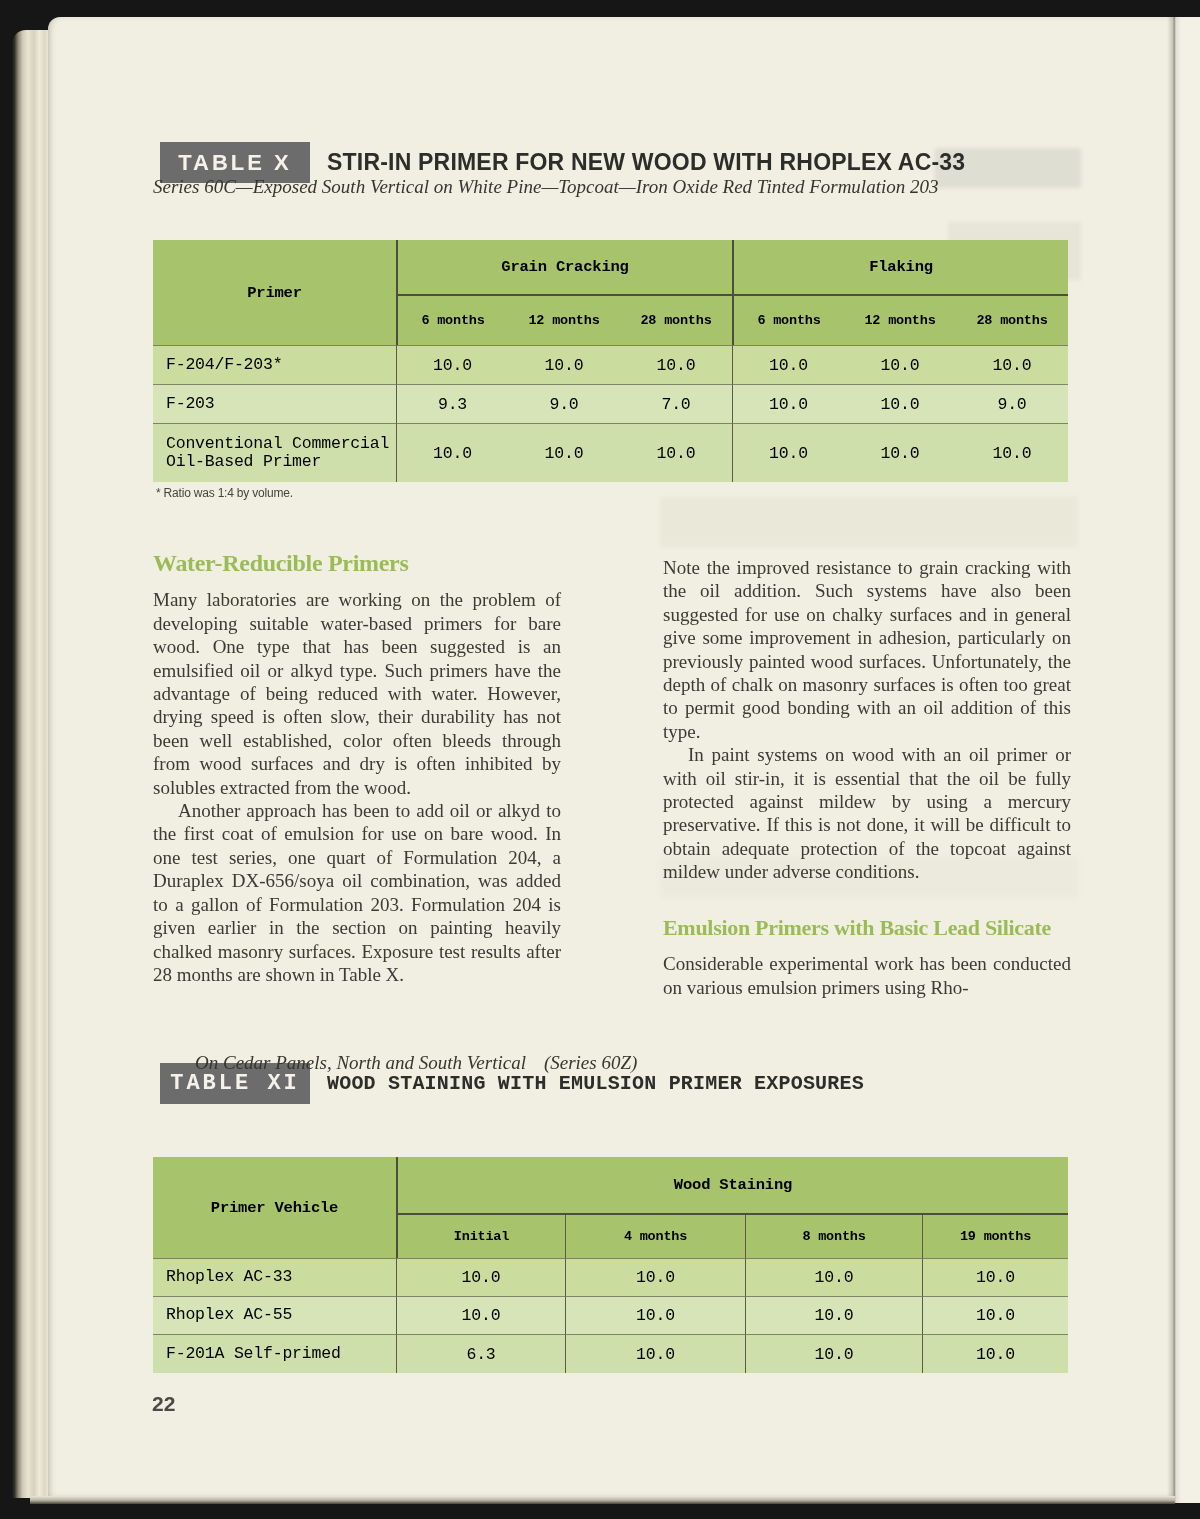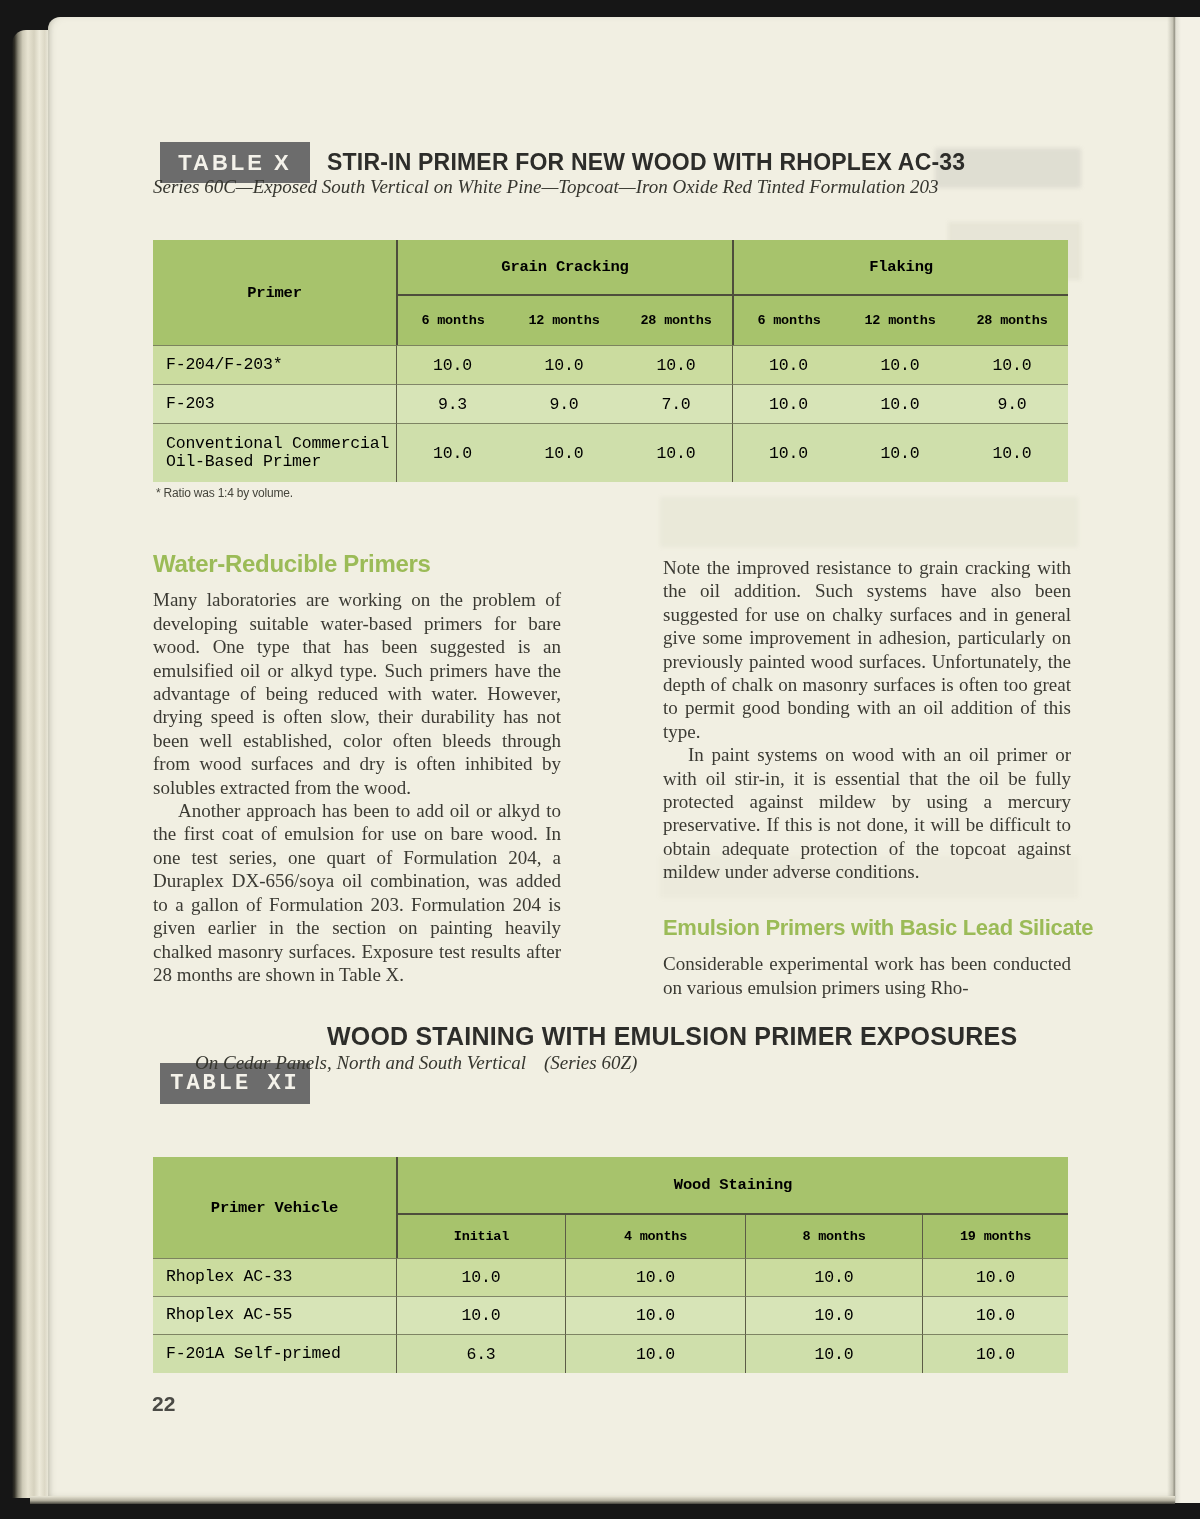--- a/index.html
+++ b/index.html
@@ -52,21 +52,21 @@
   .bg-a { background:#cbdc9f; }
   .bg-b { background:#d7e4b7; }
   .bg-c { background:#cfdfab; }
   .footnote { position:absolute; left:156px; top:486px; font-size:12px; color:#45453c; letter-spacing:-0.2px; }
 
   
   .col { position:absolute; width:408px; top:552px; font-family:"Liberation Serif",serif;
     font-size:19px; line-height:23.4px; color:#3b3a33; text-align:justify; }
   .col-left { left:153px; }
   .col-right { left:663px; }
-  .section-heading { font-family:Liberation Sans, sans-serif; font-weight:bold; font-size:24px;
+  .section-heading { font-family:Liberation Serif, serif; font-weight:bold; font-size:24px;
     letter-spacing:-0.3px; color:#9bbb57; margin-bottom:13px; white-space:nowrap; }
   .section-heading.tight { font-size:22px; margin-top:32px; }
   .para-indent { text-indent:25px; }
 
   .page-number { position:absolute; left:152px; top:1392px; font-weight:bold; font-size:21px; color:#4a4a45; }
 </style>
 </head>
 <body>
 
 <div class="canvas">
@@ -130,21 +130,21 @@
   </div>
 
   <div class="col col-right" style="top:556px;">
     <p>Note the improved resistance to grain cracking with the oil addition. Such systems have also been suggested for use on chalky surfaces and in general give some improvement in adhesion, particularly on previously painted wood surfaces. Unfortunately, the depth of chalk on masonry surfaces is often too great to permit good bonding with an oil addition of this type.</p>
     <p class="para-indent">In paint systems on wood with an oil primer or with oil stir-in, it is essential that the oil be fully protected against mildew by using a mercury preservative. If this is not done, it will be difficult to obtain adequate protection of the topcoat against mildew under adverse conditions.</p>
     <div class="section-heading tight">Emulsion Primers with Basic Lead Silicate</div>
     <p>Considerable experimental work has been conducted on various emulsion primers using Rho-</p>
   </div>
 
   <div class="table-tag" style="left:160px; top:1063px;font-family:Liberation Mono, monospace;">TABLE XI</div>
-  <div class="table-title" style="left:327px; top:1016px; font-size:25px;">WOOD STAINING WITH EMULSION PRIMER EXPOSURES</div>
+  <div class="table-title" style="left:327px; top:1063px; font-size:20px;font-family:Liberation Mono, monospace;">WOOD STAINING WITH EMULSION PRIMER EXPOSURES</div>
   <div class="table-subtitle" style="left:153px; top:1052px;margin-left:42px;">
     <span>On Cedar Panels, North and South Vertical</span><span class="note">(Series 60Z)</span>
   </div>
 
   <div class="grid-xi">
     <div class="cell hdr hdr-corner" style="grid-row:1/3; grid-column:1;">Primer Vehicle</div>
     <div class="cell hdr hdr-group vsep" style="grid-row:1; grid-column:2/6;">Wood Staining</div>
 
     <div class="cell hdr hdr-sub vsep" style="grid-row:2; grid-column:2;">Initial</div>
     <div class="cell hdr hdr-sub vsep-thin" style="grid-row:2; grid-column:3;">4 months</div>

